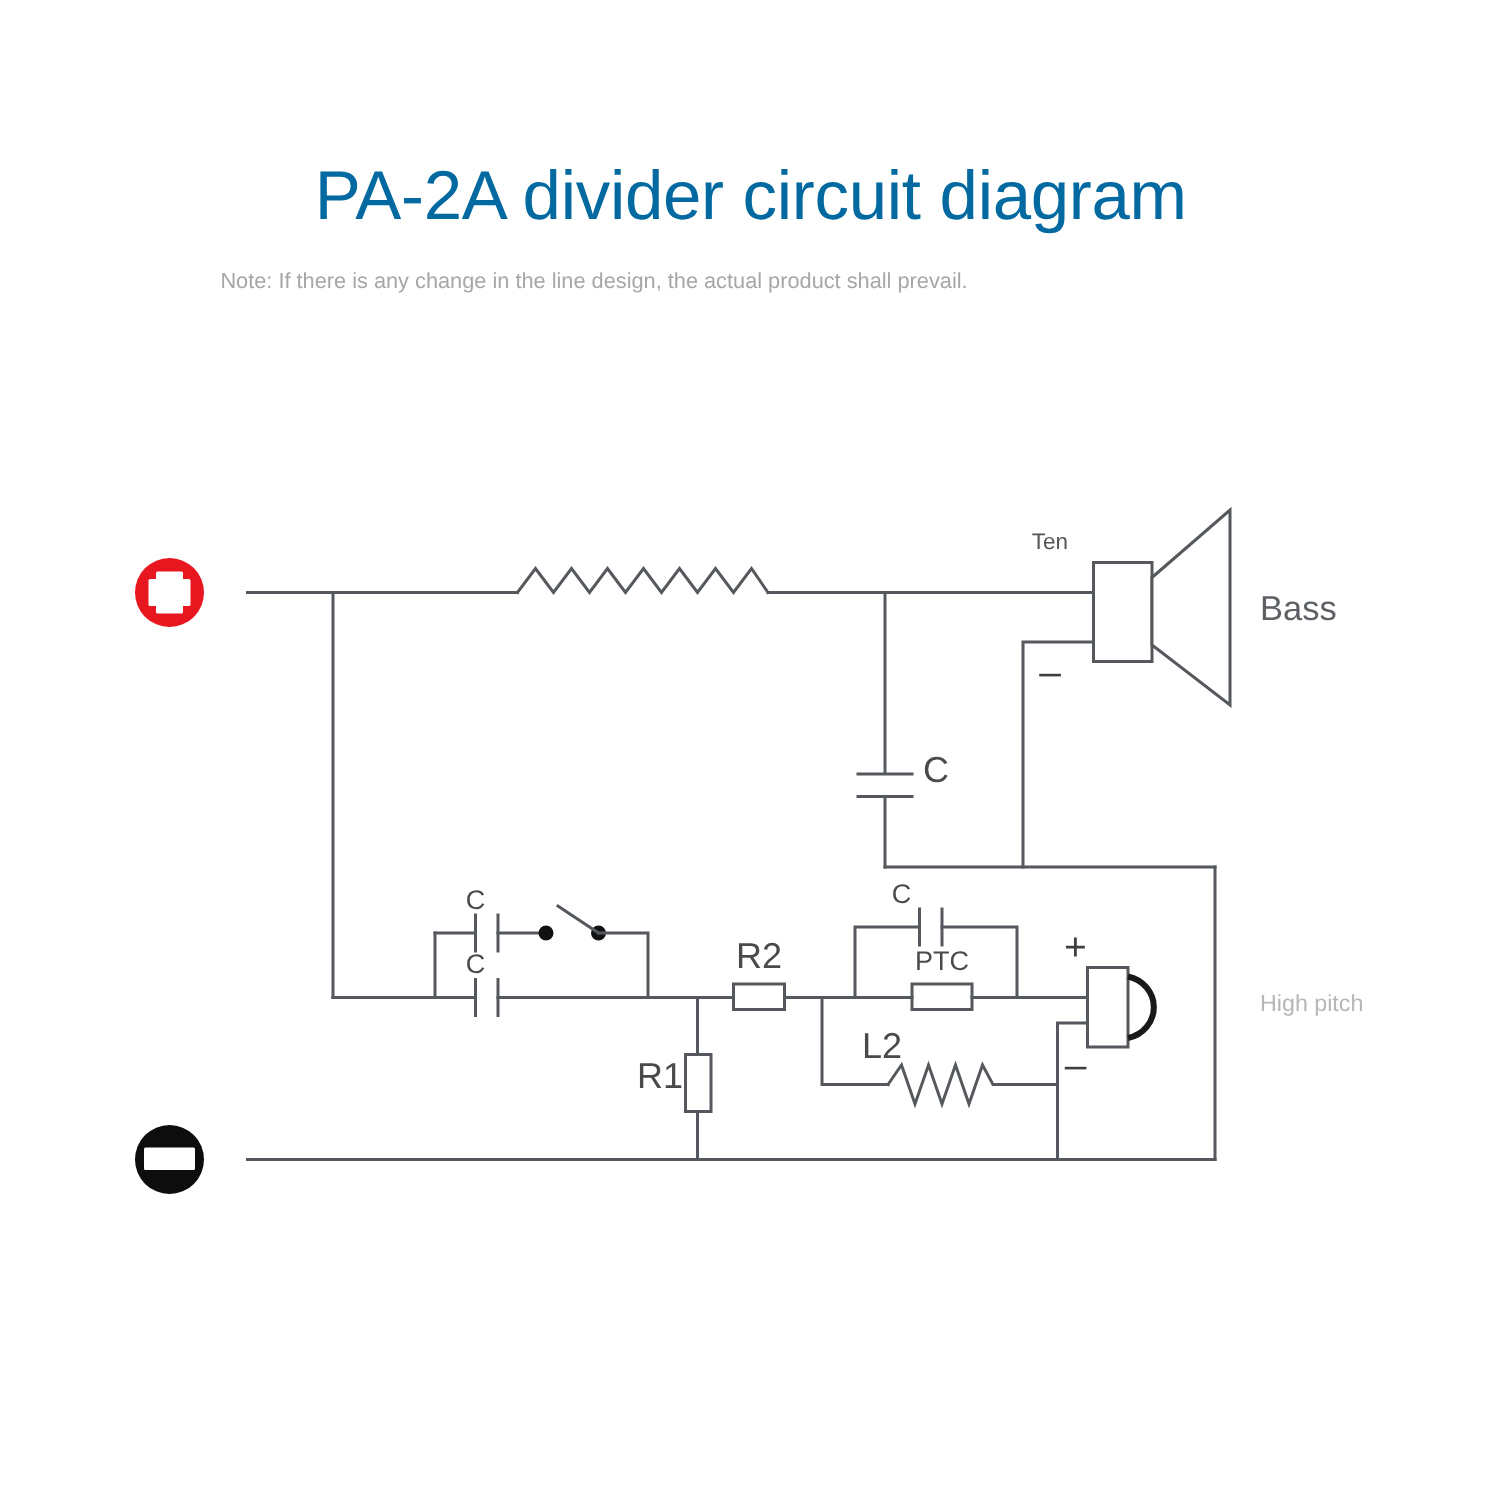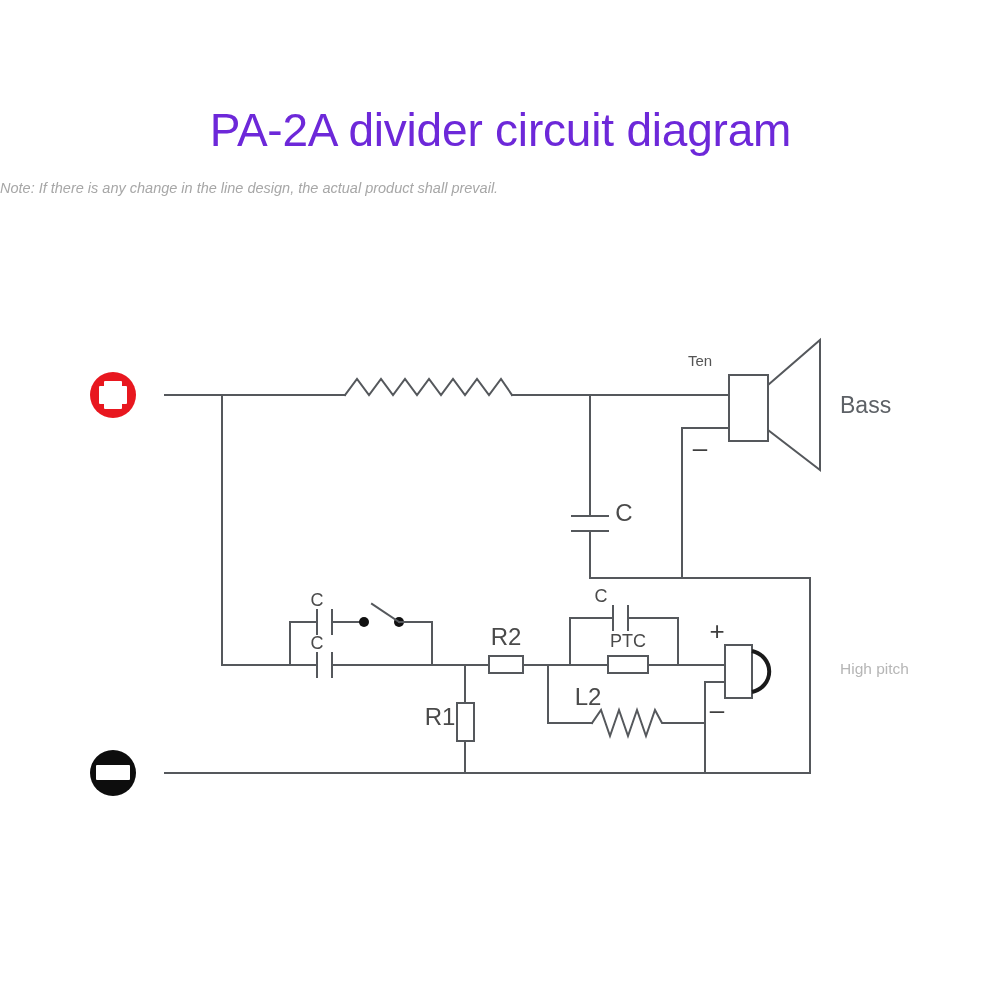--- a/index.html
+++ b/index.html
@@ -16,35 +16,34 @@
     overflow: hidden;
   }
   .title {
     position: absolute;
     left: 0;
     top: 103px;
     width: 1001px;
     text-align: center;
     font-size: 46px;
     font-weight: 400;
-    color: #6d28d9;
+    color: #0369a1;
     letter-spacing: -0.2px;
     white-space: nowrap;
   }
   .subtitle {
     position: absolute;
     left: 0;
     top: 180px;
     width: 792px;
-    text-align: left;
+    text-align: center;
     font-size: 14.5px;
     font-weight: 400;
     color: #a7a7a7;
     white-space: nowrap;
-    font-style: italic;
   }
   #schematic {
     position: absolute;
     left: 0;
     top: 0;
   }
   .wire {
     fill: none;
     stroke: #55585c;
     stroke-width: 2;

